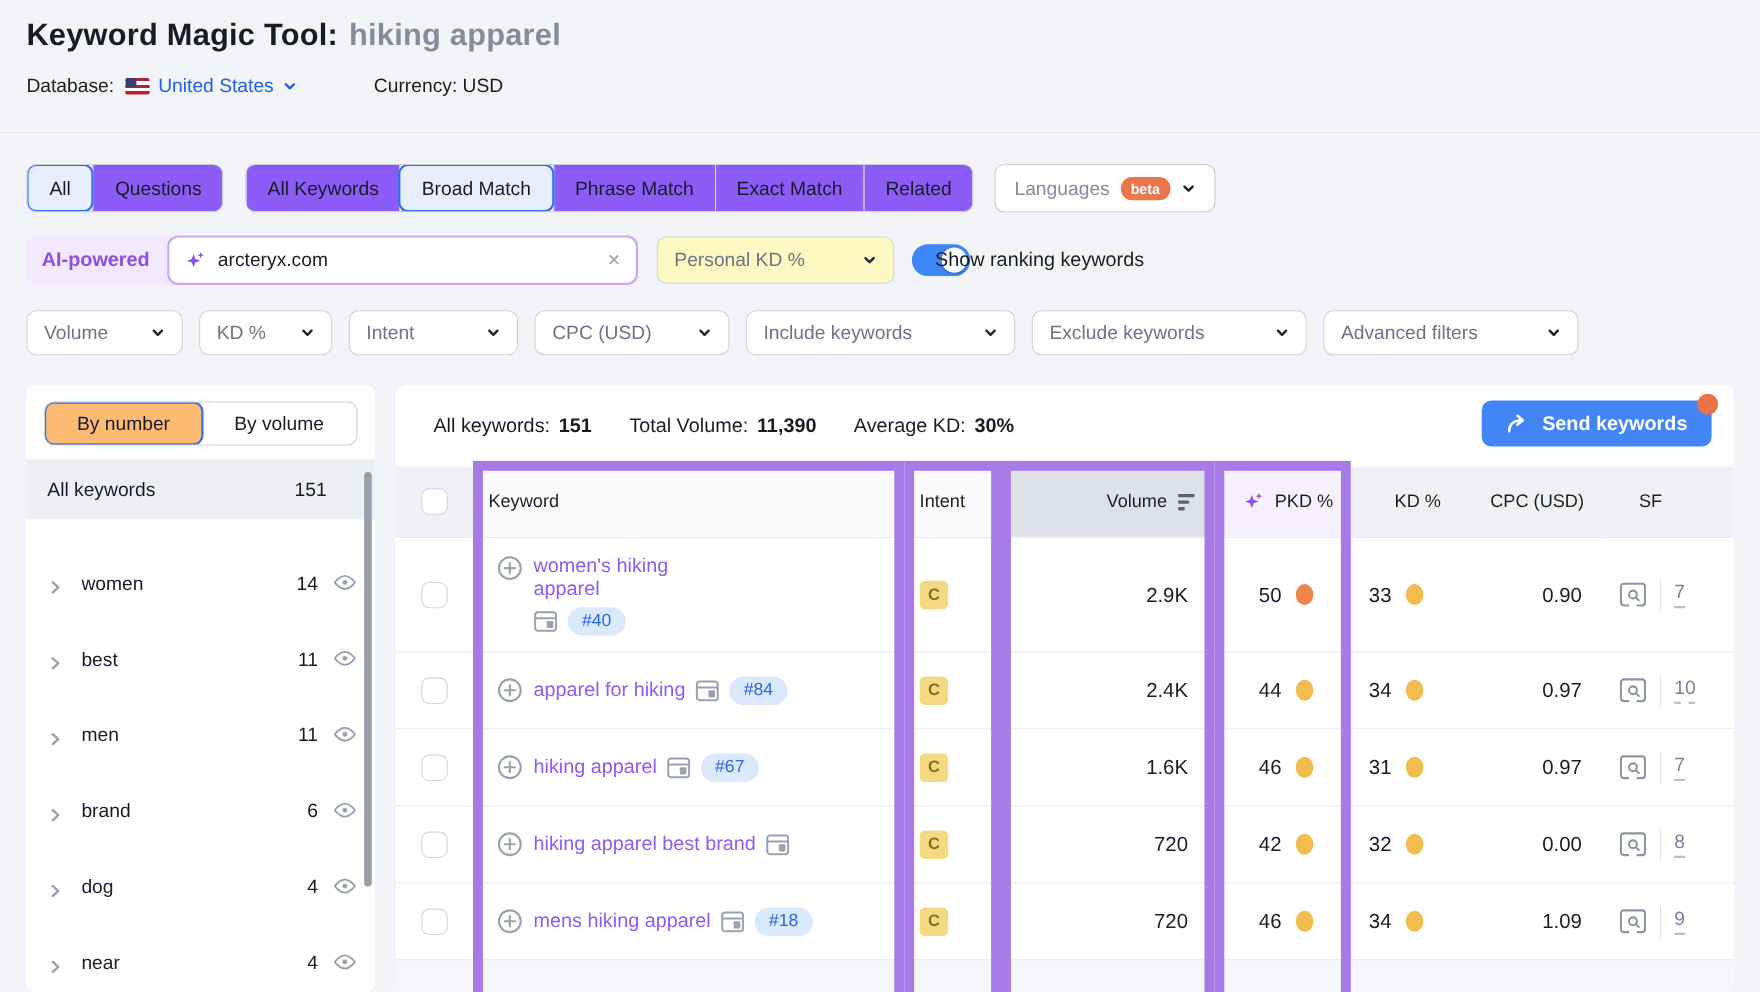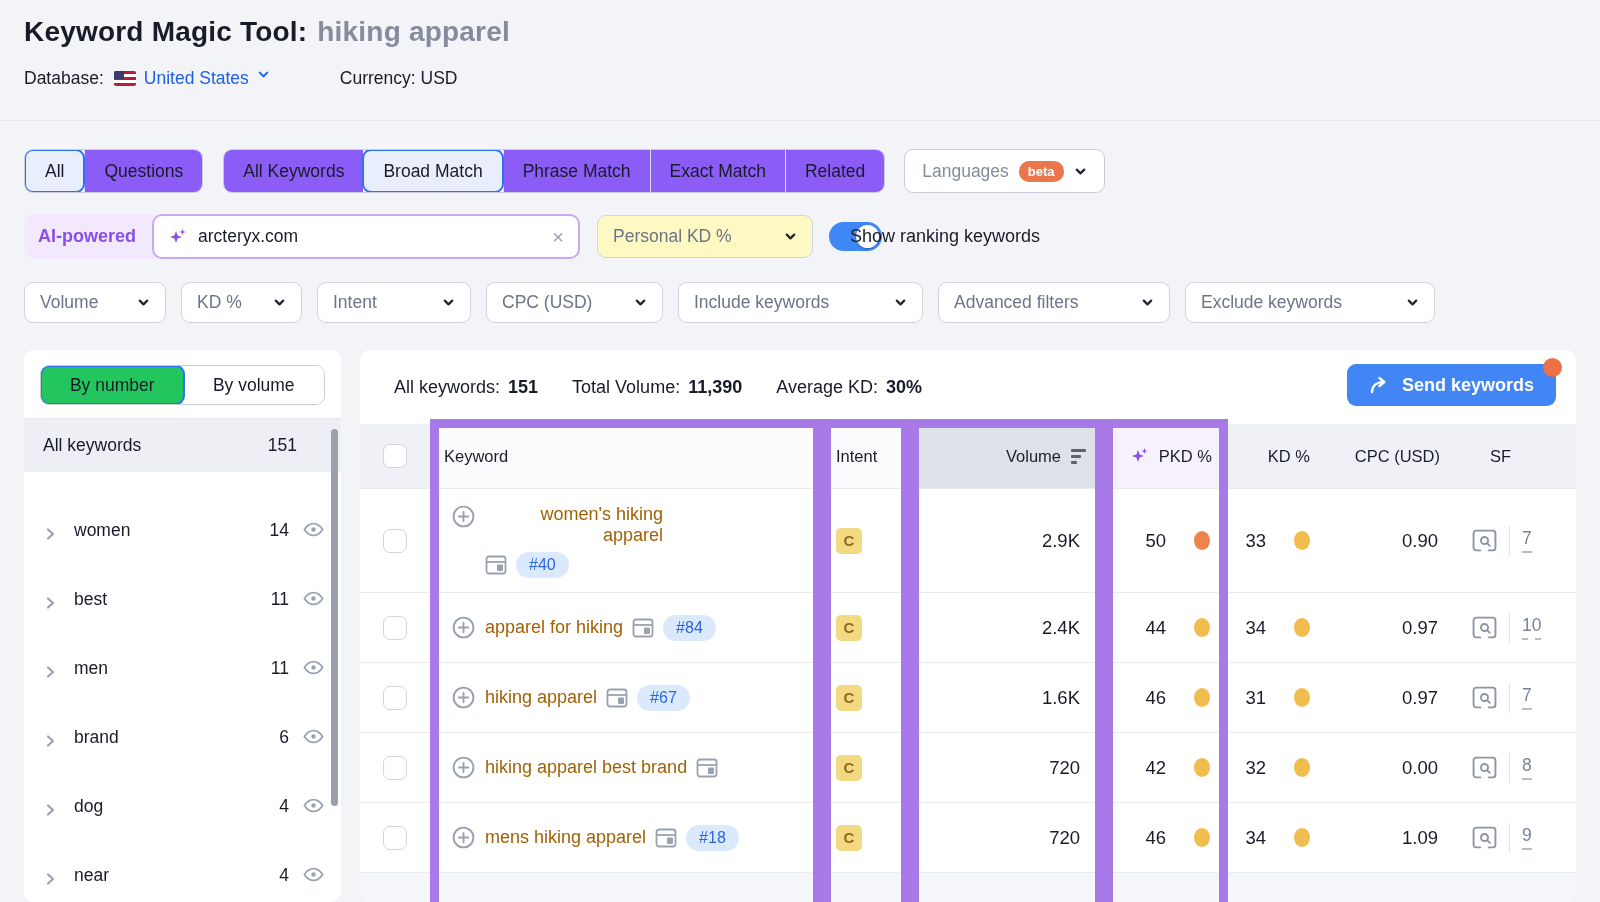--- a/index.html
+++ b/index.html
@@ -13,21 +13,21 @@
   .abs { position:absolute; }
 
   
   .title-row { top:16px; left:24px; font-size:28px; font-weight:700; letter-spacing:.2px; }
   .title-row .query { color:#878c9c; margin-left:10px; }
   .db-row { top:68px; left:24px; font-size:17.5px; display:flex; align-items:center; }
   .db-row .lbl { color:#191c28; }
   .flag { width:22px; height:15px; margin:0 8px 0 10px; border-radius:2px; display:inline-block; position:relative; overflow:hidden;
     background:repeating-linear-gradient(#b22234 0 3px, #fff 3px 6px); }
   .flag::before { content:""; position:absolute; left:0; top:0; width:10px; height:8px; background:#3c3b6e; }
-  .db-link { color:#2160e5; cursor:pointer; display:flex; }
+  .db-link { color:#2160e5; cursor:pointer; display:flex; align-items:center; }
   .currency { margin-left:70px; }
   .hdr-divider { top:120px; left:0; width:1600px; height:1px; background:#e2e4ec; }
 
   .chev { width:13px; height:13px; display:inline-block; flex:none; }
   .chev svg { display:block; }
 
   
   .tabs-row { top:149px; left:24px; display:flex; align-items:flex-start; }
   .seg-group { display:inline-flex; background:#fff; border:1px solid #c9cdd8; border-radius:9px; height:44px; overflow:hidden; }
   .seg-btn { padding:0 19px; font-size:17.5px; display:flex; align-items:center; background:#8b5cf6; border:none; border-left:1px solid #dcdfe7; color:#191c28; cursor:pointer; font-family:inherit; }
@@ -53,21 +53,21 @@
   
   .filters-row { top:282px; left:24px; display:flex; gap:15px; }
   .filter-btn { height:41px; background:#fff; border:1px solid #d0d4de; border-radius:9px; display:flex; align-items:center; justify-content:space-between; padding:0 15px; cursor:pointer; }
   .filter-btn .txt { color:#6e7487; font-size:17.5px; }
   .fw1{width:142px}.fw2{width:121px}.fw3{width:154px}.fw4{width:177px}.fw5{width:245px}.fw6{width:250px}.fw7{width:232px}
 
   
   .sidebar-card { top:350px; left:24px; width:317px; height:552px; background:#fff; border-radius:10px; overflow:hidden; }
   .side-tabs { margin:15px 16px 13px 16px; display:flex; border:1px solid #c9cdd8; border-radius:9px; height:40px; overflow:hidden; background:#fff; }
   .side-tab { flex:1; display:flex; align-items:center; justify-content:center; font-size:17.5px; background:#fff; border:none; cursor:pointer; font-family:inherit; color:#191c28; }
-  .side-tab.selected { background:#22c55e; border:2px solid #2f71f5; border-radius:9px; margin:-1px; z-index:1; }
+  .side-tab.selected { background:#fdba74; border:2px solid #2f71f5; border-radius:9px; margin:-1px; z-index:1; }
   .side-divider { height:1px; background:#e4e6ee; }
   .all-row { height:53px; background:#edeff5; display:flex; align-items:center; justify-content:space-between; padding:0 44px 0 19px; font-size:17.5px; }
   .group-item { height:69px; display:flex; align-items:flex-end; padding:0 16px 0 19px; cursor:pointer; }
   .group-item .gchev { color:#9aa2b1; margin-right:17px; display:flex; }
   .group-item .gname { font-size:17.5px; }
   .group-item .gcount { margin-left:auto; font-size:17.5px; }
   .eye { margin-left:13px; display:flex; }
   .side-scrollbar { position:absolute; right:3px; top:79px; width:7px; height:377px; background:#99a0ab; border-radius:4px; }
 
   
@@ -90,27 +90,27 @@
   .th-kd { justify-content:flex-end; padding-right:18px; }
   .th-cpc { justify-content:flex-end; padding-right:16px; }
   .th-sf { padding-left:34px; }
 
   .t-body-row { border-top:1px solid #e9ebf1; height:70px; }
   .t-body-row.tall { height:104px; }
   .cell-check { display:flex; justify-content:center; }
   .checkbox { width:24px; height:24px; border:1.5px solid #d2d5df; border-radius:7px; background:#fff; cursor:pointer; }
   .cell-kw { display:flex; align-items:center; padding-left:21px; gap:9px; }
   .kw-flow { display:flex; align-items:center; flex-wrap:wrap; gap:6px 9px; }
-  .kw-link { color:#a16207; font-size:18px; cursor:pointer; text-decoration:none;text-align:right; }
+  .kw-link { color:#8b5cf6; font-size:18px; cursor:pointer; text-decoration:none; }
   .kw-constrain { max-width:178px; }
   .rank-badge { background:#dbe9fd; color:#2b66e2; font-size:16px; border-radius:13px; padding:4px 13px; white-space:nowrap; }
   .cell-intent { padding-left:14px; }
   .intent-badge { width:26px; height:26px; background:#f3d981; color:#8f6a1e; font-weight:700; font-size:15px; border-radius:5px; display:flex; align-items:center; justify-content:center; }
   .cell-volume { text-align:right; padding-right:24px; font-size:18.5px; }
-  .cell-dotnum { display:flex; align-items:center; justify-content:flex-end; gap:28px; font-size:18.5px; padding-right:18px; }
+  .cell-dotnum { display:flex; align-items:center; justify-content:flex-end; gap:13px; font-size:18.5px; padding-right:34px; }
   .dot { width:16px; height:19px; border-radius:50%; flex:none; }
   .dot[data-level="orange"] { background:#ed8449; }
   .dot[data-level="yellow"] { background:#f0bd4e; }
   .cell-cpc { text-align:right; padding-right:18px; font-size:18.5px; }
   .cell-sf { display:flex; align-items:center; padding-left:16px; gap:12px; }
   .sf-div { width:1px; height:30px; background:#dfe2e9; }
   .sf-num { color:#7a8396; font-size:17.5px; border-bottom:2px dashed #b9bfca; padding-bottom:2px; cursor:pointer; }
   .t-footer { height:30px; background:#f6f7fa; border-top:1px solid #e9ebf1; }
 
   
@@ -228,30 +228,30 @@
       </span>
     </div>
   <div class="filter-btn fw5">
       <span class="txt">Include keywords</span>
       <span class="chev">
         <svg viewBox="0 0 14 14" width="13" height="13">
           <path d="M3 5l4 4 4-4" fill="none" stroke="#23262f" stroke-width="2.4" stroke-linecap="round" stroke-linejoin="round"></path>
         </svg>
       </span>
     </div>
+  <div class="filter-btn fw6">
+      <span class="txt">Exclude keywords</span>
+      <span class="chev">
+        <svg viewBox="0 0 14 14" width="13" height="13">
+          <path d="M3 5l4 4 4-4" fill="none" stroke="#23262f" stroke-width="2.4" stroke-linecap="round" stroke-linejoin="round"></path>
+        </svg>
+      </span>
+    </div>
   <div class="filter-btn fw7">
       <span class="txt">Advanced filters</span>
-      <span class="chev">
-        <svg viewBox="0 0 14 14" width="13" height="13">
-          <path d="M3 5l4 4 4-4" fill="none" stroke="#23262f" stroke-width="2.4" stroke-linecap="round" stroke-linejoin="round"></path>
-        </svg>
-      </span>
-    </div>
-  <div class="filter-btn fw6">
-      <span class="txt">Exclude keywords</span>
       <span class="chev">
         <svg viewBox="0 0 14 14" width="13" height="13">
           <path d="M3 5l4 4 4-4" fill="none" stroke="#23262f" stroke-width="2.4" stroke-linecap="round" stroke-linejoin="round"></path>
         </svg>
       </span>
     </div>
 </div>
 
 <div class="abs sidebar-card">
   <div class="side-tabs">

